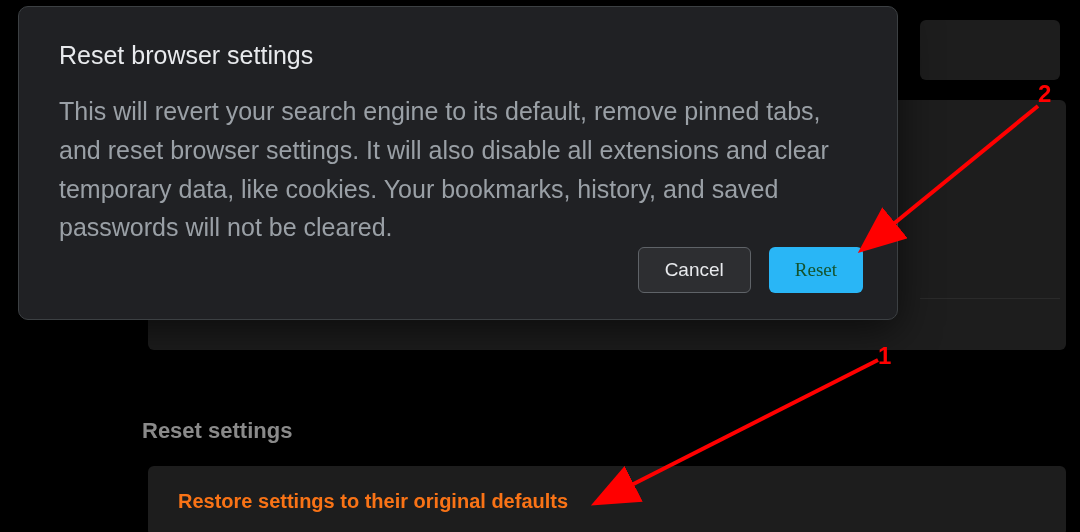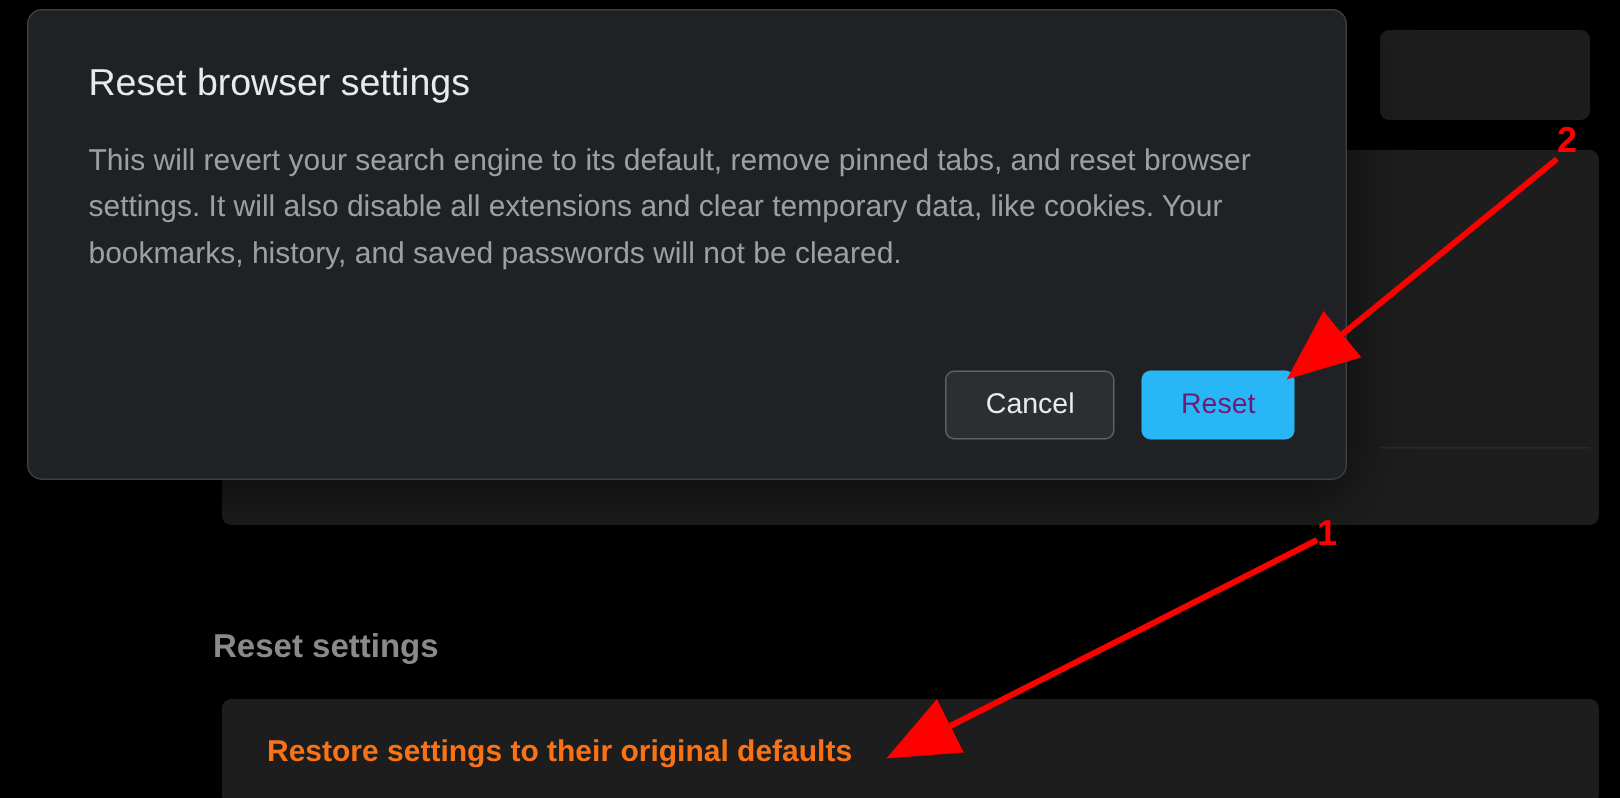--- a/index.html
+++ b/index.html
@@ -86,21 +86,21 @@
       box-shadow: 0 10px 40px rgba(0,0,0,0.6);
     }
     .dialog-title {
       color: #e8eaed;
       font-size: 25px;
       font-weight: 400;
       margin-bottom: 22px;
     }
     .dialog-body {
       color: #9aa0a6;
-      font-size: 20px;
+      font-size: 25px;
       line-height: 1.55;
       font-weight: 400;
     }
     .dialog-actions {
       position: absolute;
       right: 34px;
       bottom: 26px;
       display: flex;
       gap: 18px;
     }
@@ -116,21 +116,22 @@
       align-items: center;
       justify-content: center;
     }
     .btn-cancel {
       background: #2d2e31;
       color: #e8eaed;
       border: 1px solid #5f6368;
     }
     .btn-reset {
       background: #29b6f6;
-      color: #701a75;
+      color: #14532d;
+      font-family: Liberation Serif, serif;
     }
 
     
     .annotations {
       position: absolute;
       top: 0;
       left: 0;
       width: 1080px;
       height: 532px;
       pointer-events: none;

